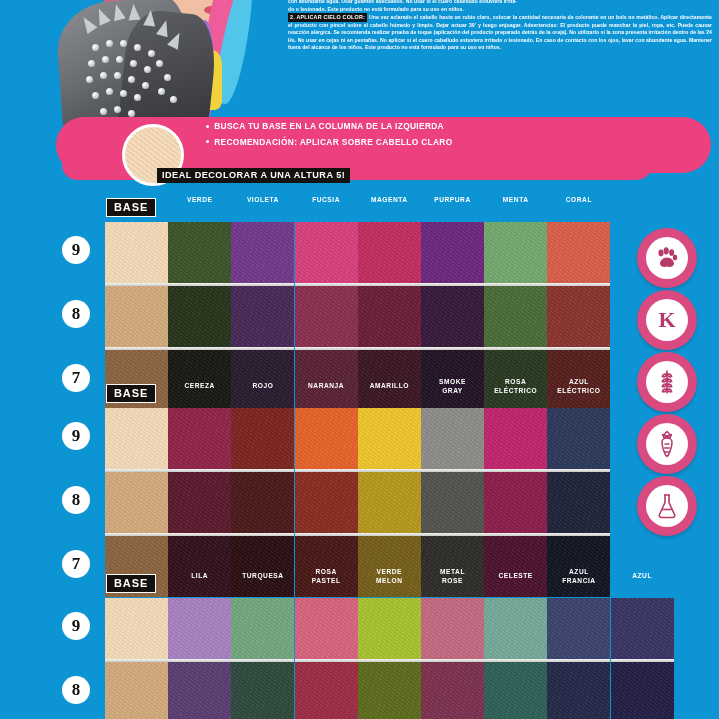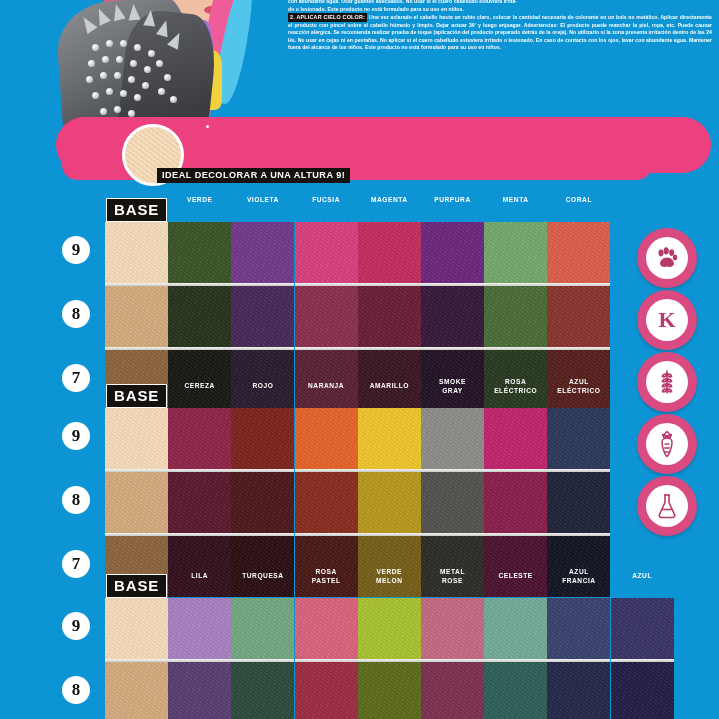--- a/index.html
+++ b/index.html
@@ -181,21 +181,21 @@
     font-size: 6.6px;
     font-weight: 800;
     letter-spacing: 0.55px;
     line-height: 8.6px;
   }
   .base-label {
     position: absolute;
     top: 2px;
     background: #14110f;
     color: #ffffff;
-    font-size: 15px;
+    font-size: 11px;
     font-weight: 900;
     letter-spacing: 0.9px;
     padding: 2px 7px 2.5px 7px;
     border: 1.5px solid #ffffff;
     box-sizing: border-box;
   }
 
   .swatch-grid { position: relative; }
   .swatch {
     position: absolute;
@@ -322,24 +322,27 @@
     <span class="step-tag">2. APLICAR CIELO COLOR:</span><span>Una vez aclarado el cabello hasta un rubio claro, colocar la cantidad necesaria de colorante en un bols no metálico. Aplicar directamente el producto con pincel sobre el cabello húmedo y limpio. Dejar actuar 30' y luego enjuagar. Advertencias: El producto puede manchar la piel, ropa, etc. Puede causar reacción alérgica. Se recomienda realizar prueba de toque (aplicación del producto preparado detrás de la oreja). No utilizarlo si la zona presenta irritación dentro de las 24 Hs. No usar en cejas ni en pestañas. No aplicar si el cuero cabelludo estuviera irritado o lesionado. En caso de contacto con los ojos, lavar con abundante agua. Mantener fuera del alcance de los niños. Este producto no está formulado para su uso en niños.</span>
   </p>
 </div>
 
 <div id="banner"></div>
 <div id="banner-tail"></div>
 <div id="base-circle"></div>
 
 <div id="bullets">
   <div class="bullet-line">
-    <span class="bullet-dot"></span>
+    <span class="bullet-dot"></span><span>BUSCA TU BASE EN LA COLUMNA DE LA IZQUIERDA</span>
+  </div>
+  <div class="bullet-line">
+    <span class="bullet-dot"></span><span>RECOMENDACIÓN:  APLICAR SOBRE CABELLO CLARO</span>
   </div>
 </div>
-<div id="ideal-tag">IDEAL DECOLORAR A UNA ALTURA 9!</div>
+<div id="ideal-tag">IDEAL DECOLORAR A UNA ALTURA 5!</div>
 
 <div class="group" id="group-0">
   <div class="headers">
       <div class="base-label" style="left: 106px;">BASE</div>
       <div class="col-header" style="left: 168.2px;"><span>VERDE</span></div>
       <div class="col-header" style="left: 231.4px;"><span>VIOLETA</span></div>
       <div class="col-header" style="left: 294.6px;"><span>FUCSIA</span></div>
       <div class="col-header" style="left: 357.8px;"><span>MAGENTA</span></div>
       <div class="col-header" style="left: 421px;"><span>PURPURA</span></div>
       <div class="col-header" style="left: 484.2px;"><span>MENTA</span></div>

